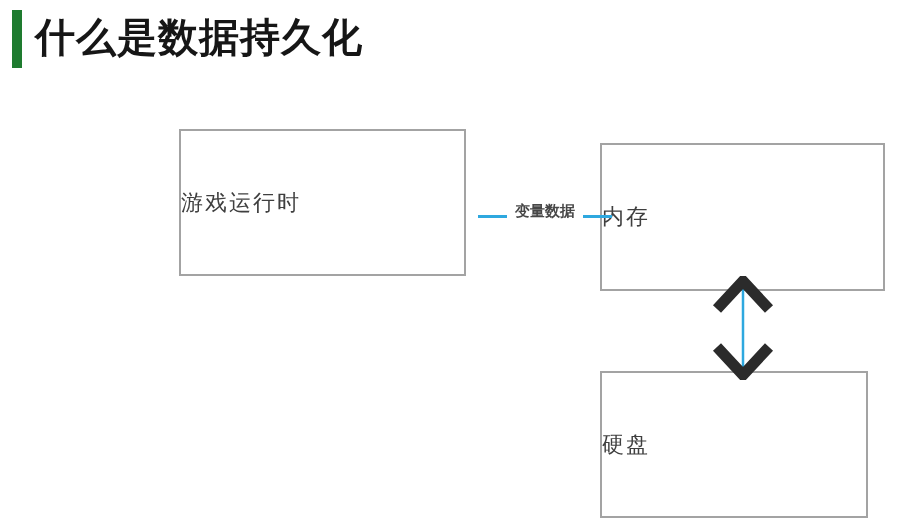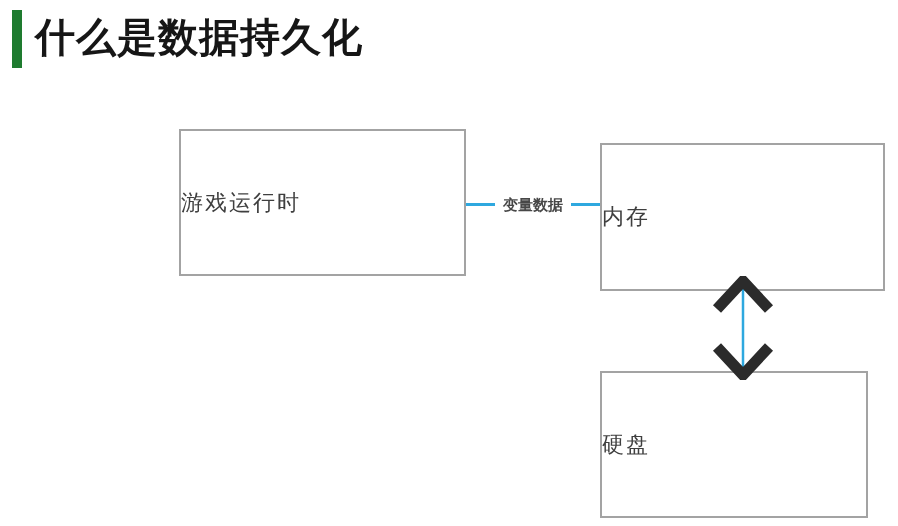--- a/index.html
+++ b/index.html
@@ -43,21 +43,22 @@
   }
   .node-game   { left: 179px; top: 129px; width: 287px; height: 147px; }
   .node-memory { left: 600px; top: 129px; width: 285px; height: 148px; margin-top: 14px; }
   .node-disk   { left: 600px; top: 371px; width: 268px; height: 147px; }
   
   .h-connector {
     position: absolute;
     left: 466px; top: 190px;
     width: 134px; height: 28px;
     display: flex;
-    align-items: center;
+    align-items: flex-end;
+    padding-left: 12px;
   }
   .h-line {
     flex: 1 1 auto;
     height: 3px;
     background: #2ea8df;
   }
   .h-label {
     margin: 0 8px;
     font-size: 15px;
     font-weight: 600;

